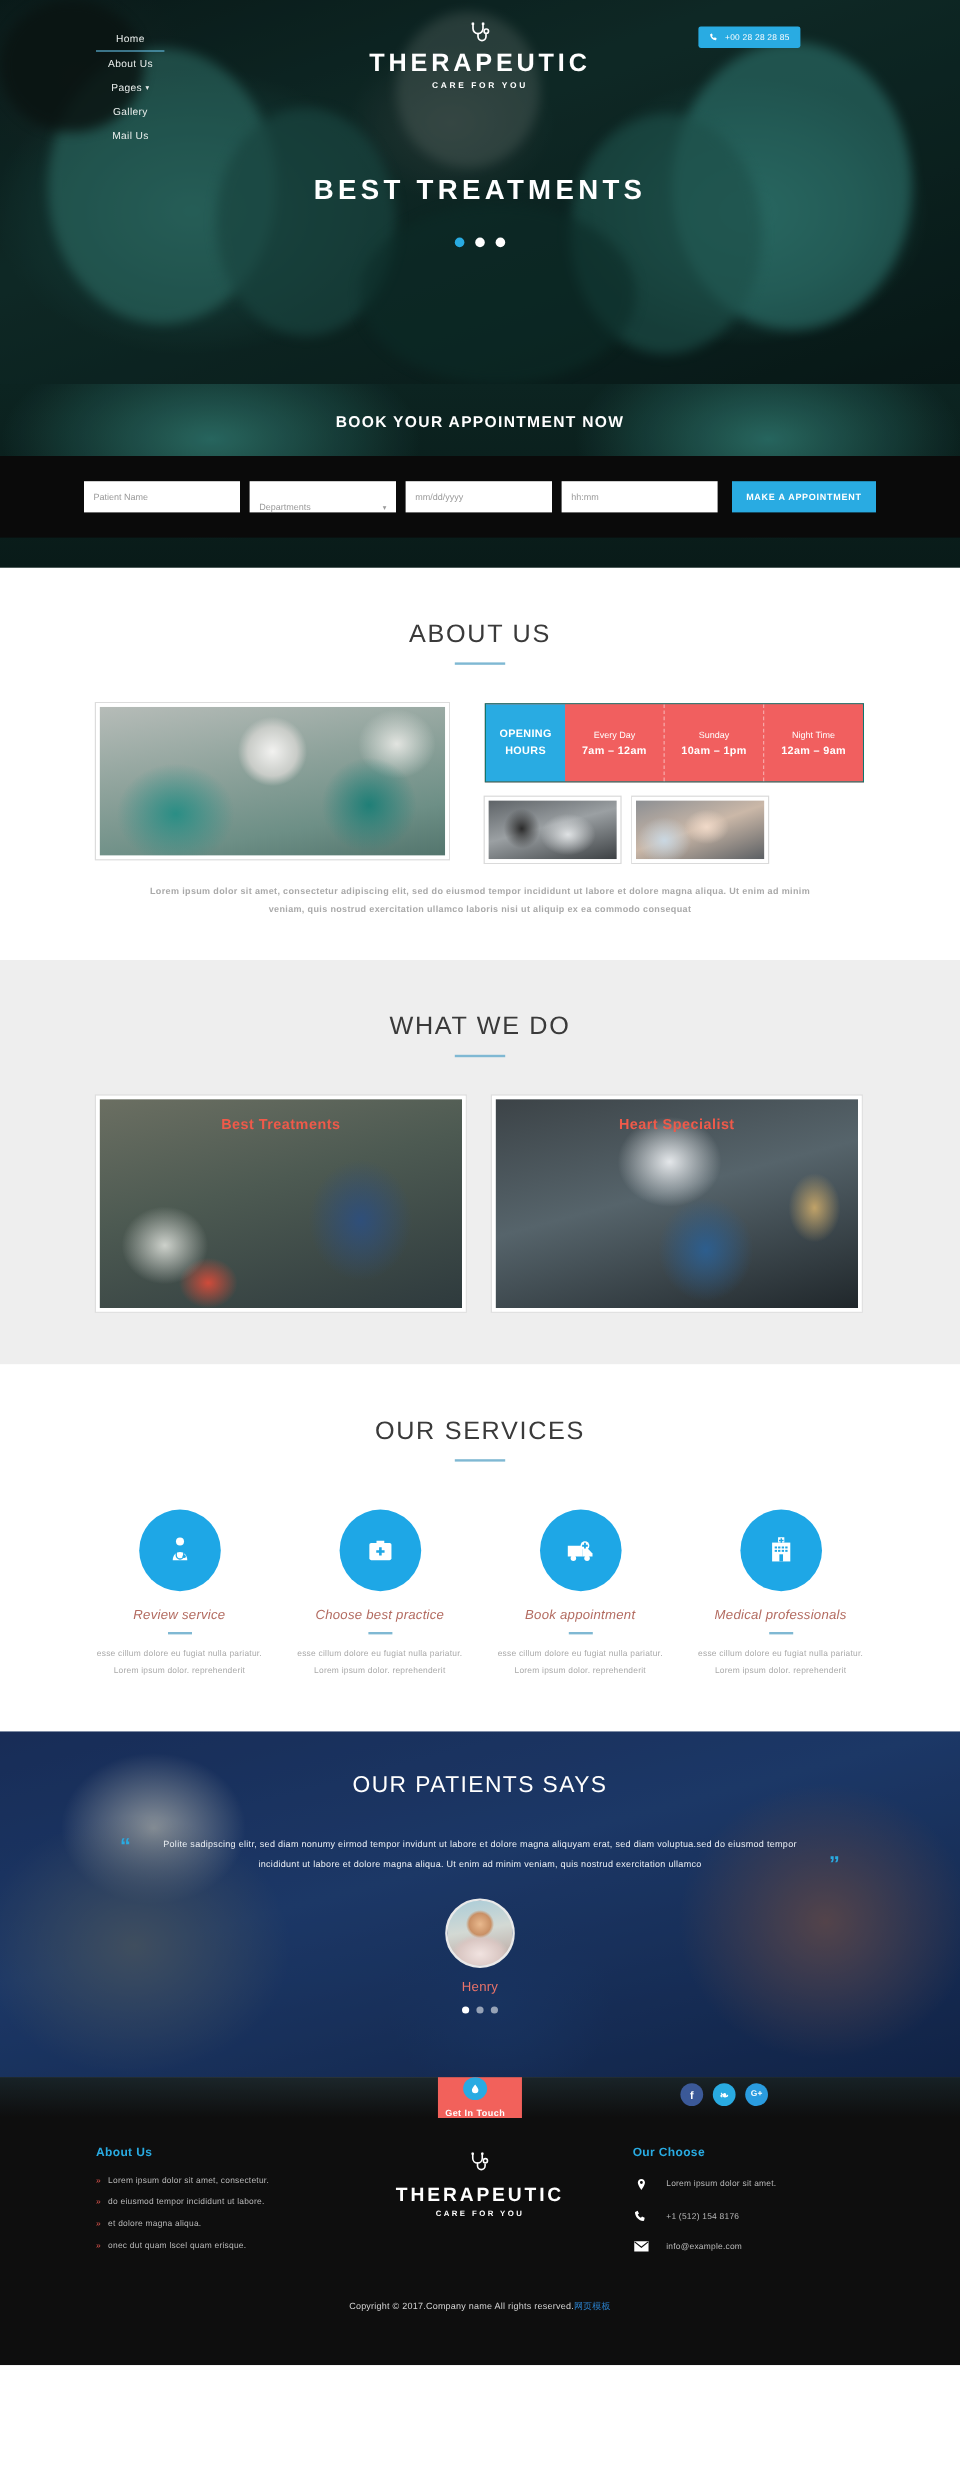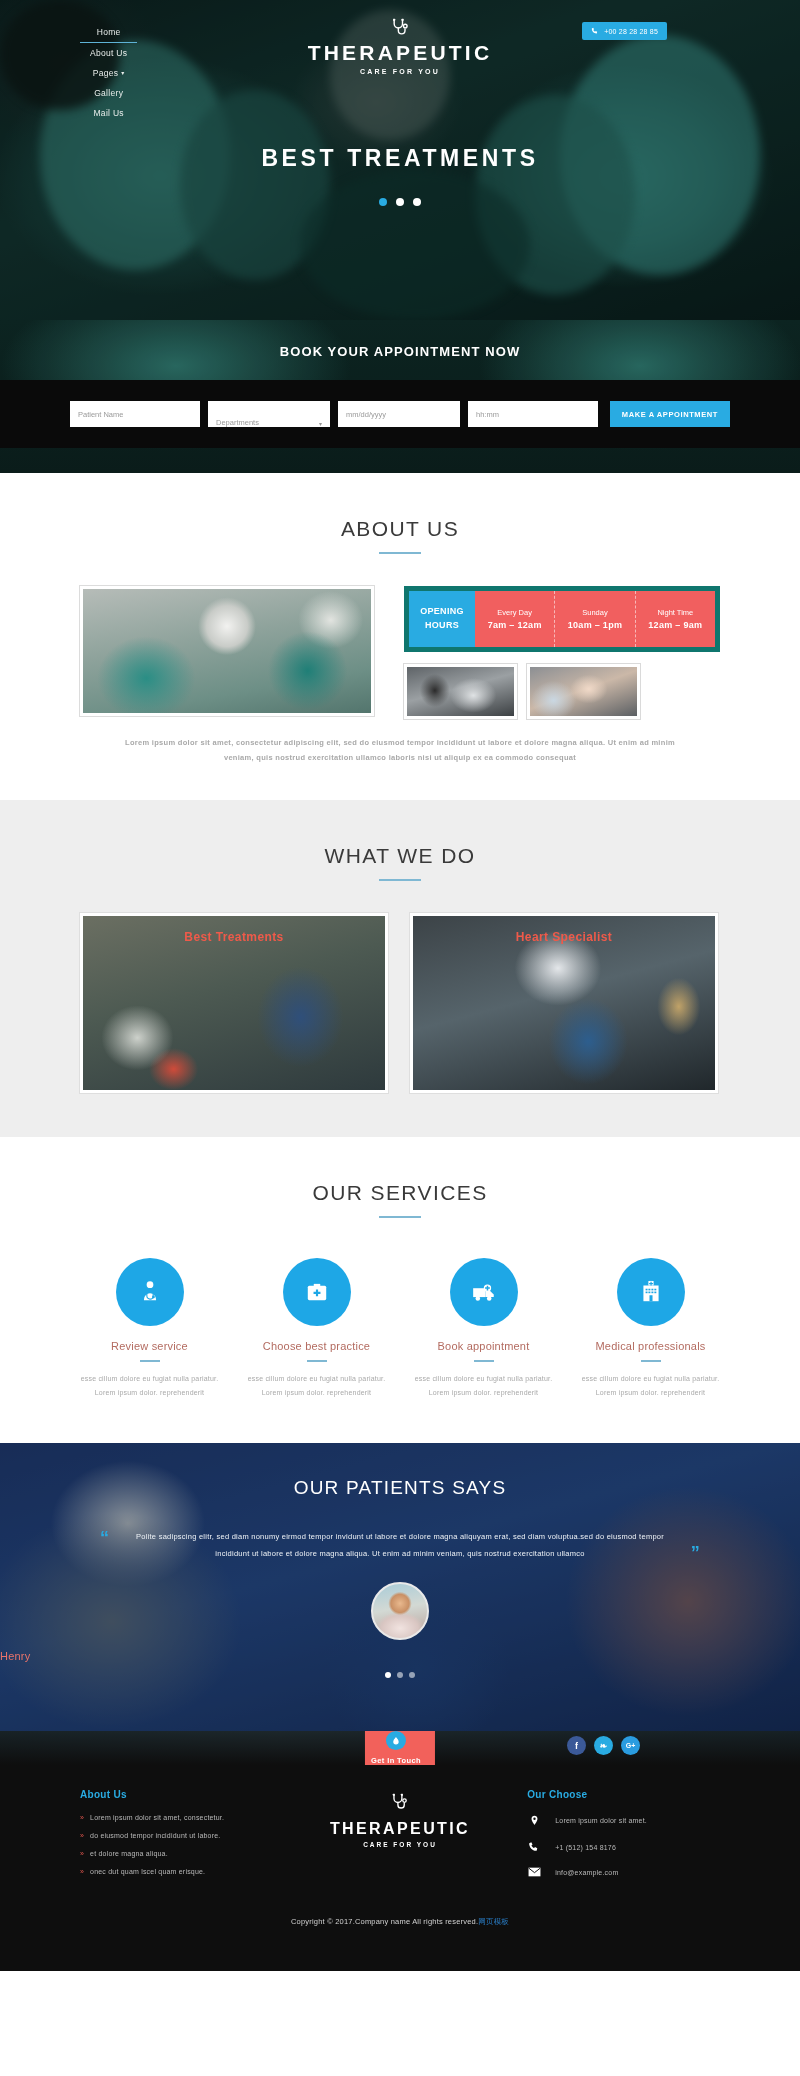--- a/index.html
+++ b/index.html
@@ -217,21 +217,21 @@
     background:
       radial-gradient(ellipse 70px 60px at 22% 72%, #2a8e85 0%, rgba(40,140,130,0) 70%),
       radial-gradient(ellipse 55px 55px at 78% 66%, #1f7f77 0%, rgba(30,120,115,0) 72%),
       radial-gradient(circle 34px at 50% 30%, #f2f2f0 0%, #c9ccc8 60%, rgba(200,200,195,0) 85%),
       radial-gradient(ellipse 45px 40px at 86% 25%, #e2e4e0 0%, rgba(220,222,218,0) 72%),
       linear-gradient(170deg, #b6bcb8 0%, #8fa39c 40%, #6d8f86 75%, #53756d 100%);
   }
   .about-right { flex: 1; }
   .hours {
     display: flex;
-    border: 5px solid #0f766e;
+    border: 1px solid #0f766e;
     height: 66px;
     background: #f26d6d;
   }
   .hours-label {
     width: 66px;
     background: #29abe2;
     color: #fff;
     font-size: 9px;
     font-weight: bold;
     display: flex; flex-direction: column;
@@ -321,20 +321,21 @@
     border-radius: 50%;
     background: #1ea7e6;
     margin: 0 auto;
     display: flex; align-items: center; justify-content: center;
   }
   .svc-name {
     margin-top: 14px;
     font-size: 11px;
     color: #b36b60;
     letter-spacing: .2px;
+    font-style: italic;
   }
   .svc-rule { width: 20px; height: 2px; background: #7fb8d3; margin: 8px auto 0; }
   .svc-desc {
     margin-top: 10px;
     font-size: 7px;
     color: #a9a9a9;
     line-height: 2.1;
     letter-spacing: .2px;
   }
 
@@ -393,20 +394,21 @@
     width: 58px; height: 58px;
     border-radius: 50%;
     margin: 20px auto 0;
     border: 2px solid #e9e9e9;
     background:
       radial-gradient(circle 13px at 50% 36%, #e9b98e 0%, #c99065 70%, rgba(190,130,90,0) 90%),
       radial-gradient(ellipse 26px 18px at 50% 82%, #f1e3e0 0%, #d9c6c2 70%, rgba(210,190,185,0) 92%),
       linear-gradient(170deg, #a9ccd8 0%, #d3d9d4 45%, #b79f98 100%);
   }
   .testi-name {
+    text-align: center;
     color: #e9736a;
     font-size: 11px;
     margin-top: 10px;
     letter-spacing: .2px;
   }
   .testi-dots { margin-top: 10px; display: flex; gap: 6px; justify-content: center; }
   .testi-dots span { width: 6px; height: 6px; border-radius: 50%; background: rgba(255,255,255,.55); display: block; }
   .testi-dots span.on { background: #fff; }
 
   

